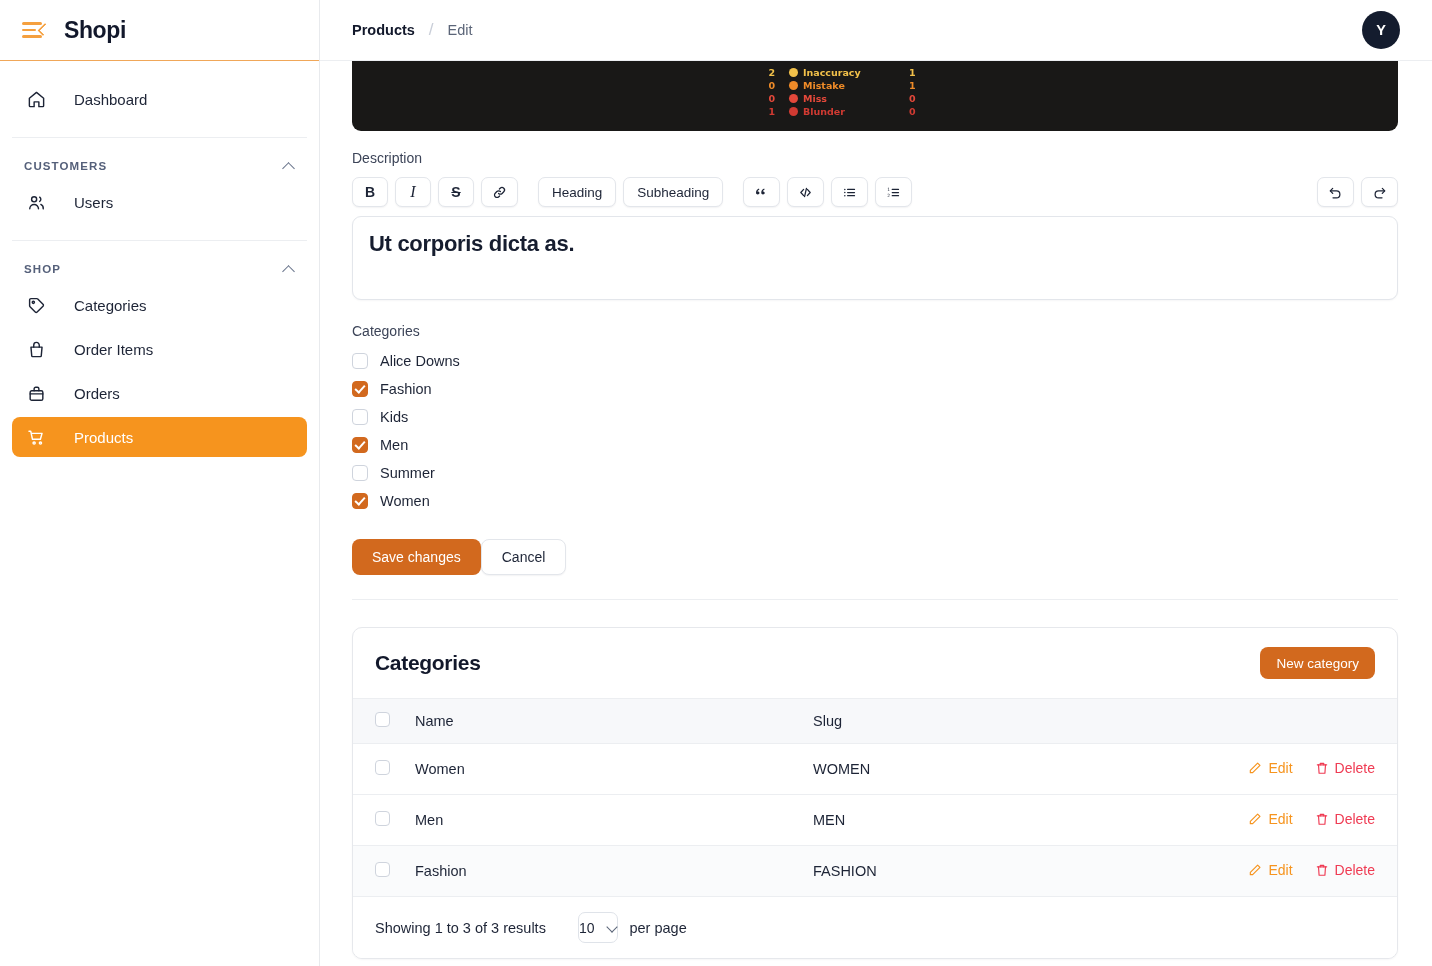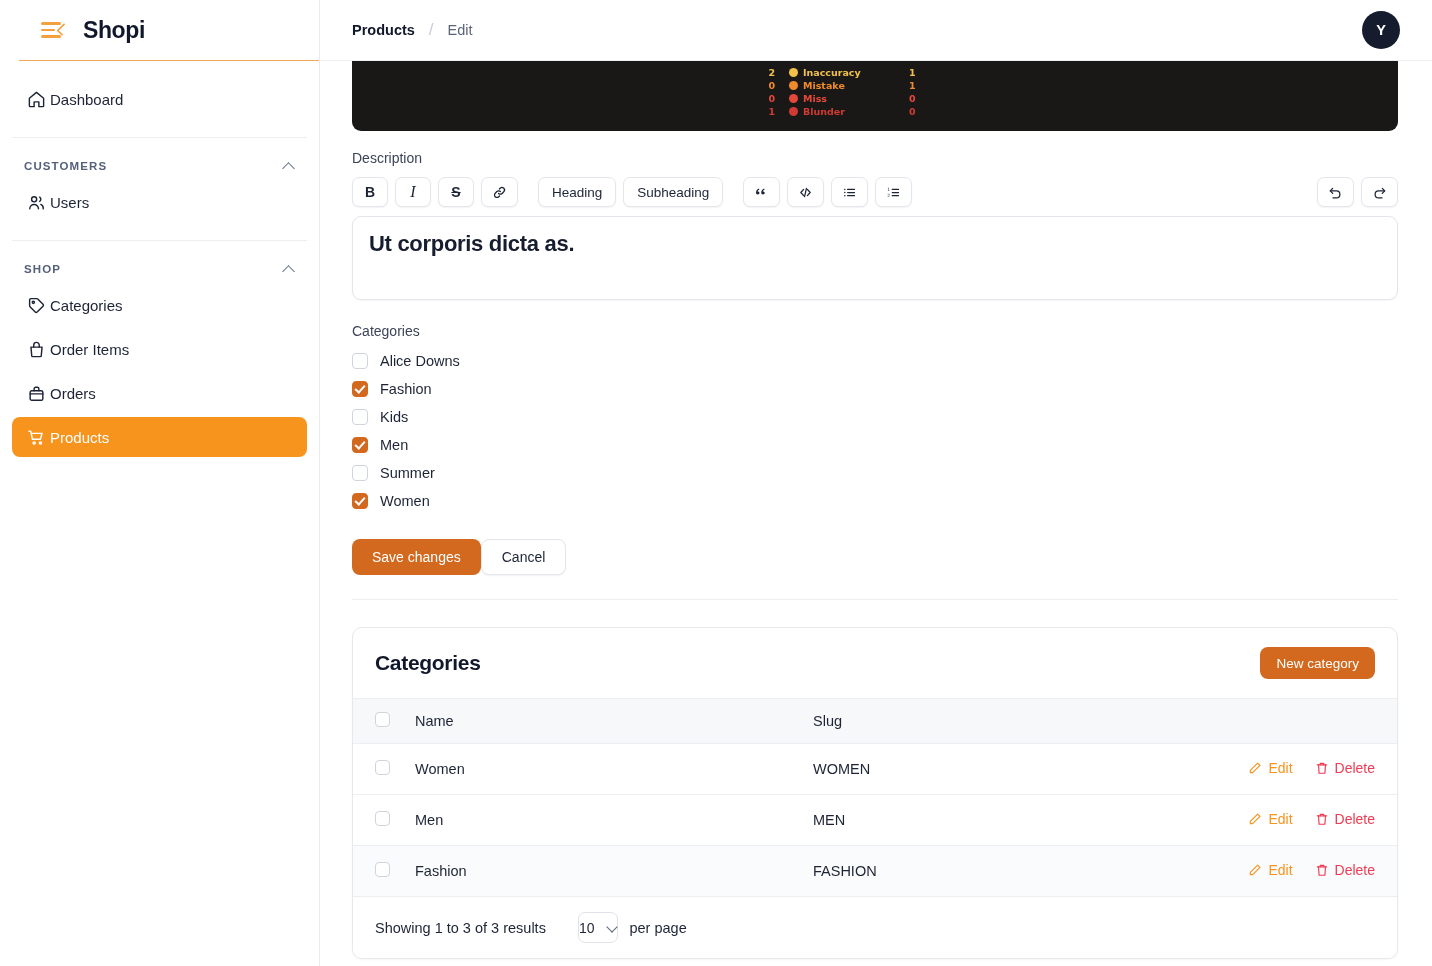--- a/index.html
+++ b/index.html
@@ -17,21 +17,20 @@
     background: #ffffff;
     border-right: 1px solid #e8eaed;
     display: flex; flex-direction: column;
     position: relative;
     flex: 0 0 320px;
   }
   .sb-brand {
     height: 61px; display: flex; align-items: center;
     padding-left: 22px; gap: 18px;
     border-bottom: 1px solid #f0a759;
-    margin-left: 19px;
   }
   .burger { width: 24px; height: 18px; position: relative; cursor: pointer; flex: 0 0 24px; }
   .burger i { position: absolute; left: 0; height: 2.6px; background: #f5a03f; border-radius: 2px; }
   .burger i:nth-child(1) { top: 1px; width: 20px; }
   .burger i:nth-child(2) { top: 7.5px; width: 14px; }
   .burger i:nth-child(3) { top: 14px; width: 20px; }
   .burger b {
     position: absolute; right: -2px; top: 3px; width: 8px; height: 11px;
     border-left: 2.6px solid #f5a03f; border-bottom: 2.6px solid #f5a03f;
     transform: rotate(45deg); border-radius: 1px;
@@ -52,21 +51,21 @@
   }
   .chev-up { width: 11px; height: 11px; position: relative; }
   .chev-up:before {
     content: ""; position: absolute; left: 0; top: 3px;
     width: 8px; height: 8px;
     border-left: 1.6px solid #67728a; border-top: 1.6px solid #67728a;
     transform: rotate(45deg);
   }
 
   .sb-item {
-    display: flex; align-items: center; gap: 4px;
+    display: flex; align-items: center; gap: 28px;
     height: 40px; padding: 0 14px; margin: 4px 0;
     border-radius: 8px; cursor: pointer;
     font-size: 15px; color: #1d2436; font-weight: 400;
   }
   .sb-item.active { background: #F6941E; color: #ffffff; font-weight: 500; }
   .sb-item .ic { width: 20px; height: 20px; display: flex; align-items: center; justify-content: center; flex: 0 0 20px; }
   .sb-item svg { width: 19px; height: 19px; display: block; }
 
   
   .main { flex: 1; display: flex; flex-direction: column; min-width: 0; background: #ffffff; }

